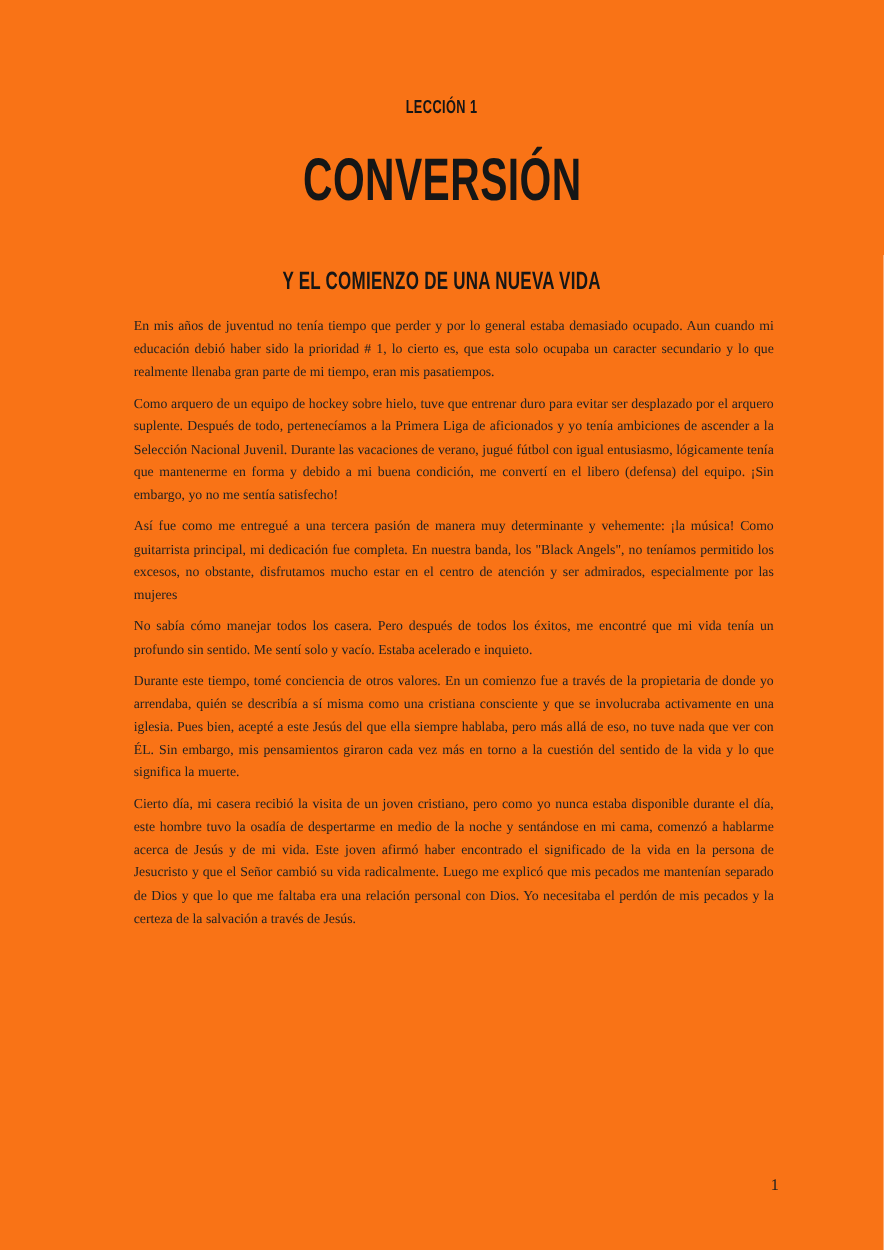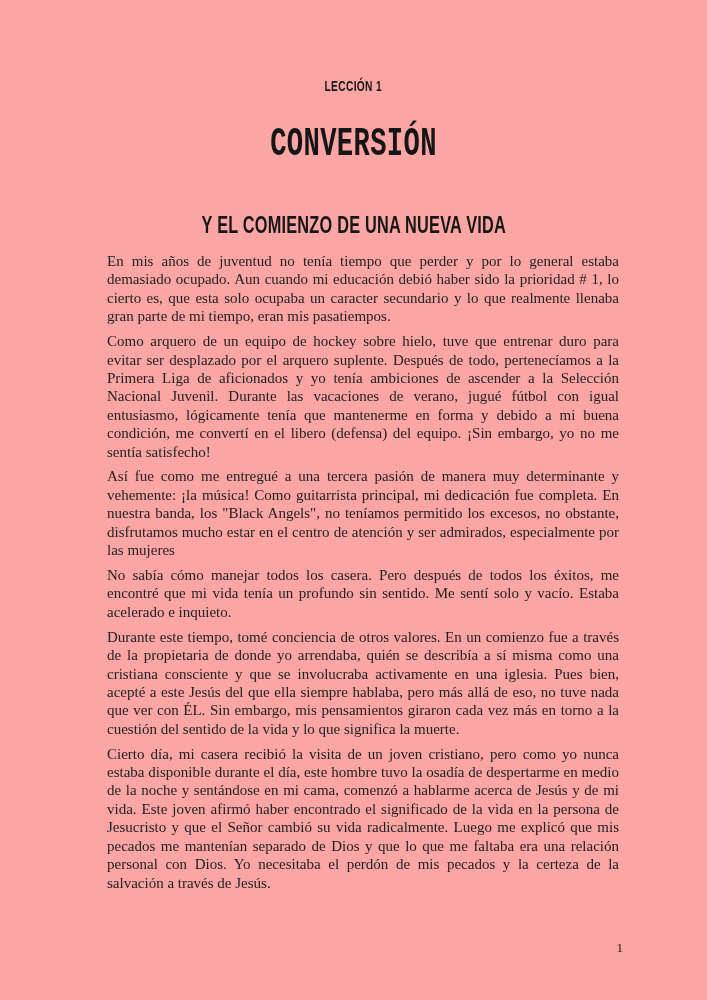--- a/index.html
+++ b/index.html
@@ -6,21 +6,21 @@
   html, body {
     margin: 0;
     padding: 0;
     background: #ffffff;
   }
   .page {
     position: relative;
     width: 707px;
     height: 1000px;
     margin: 0 auto;
-    background: #fca5a5;
+    background: #f97316;
     color: #1d1d1d;
     font-family: "Liberation Serif", "DejaVu Serif", serif;
     overflow: hidden;
     box-sizing: border-box;
   }
   
   .heading-block {
     text-align: center;
     font-family: "Liberation Sans", "DejaVu Sans", sans-serif;
     font-weight: 700;
@@ -33,44 +33,43 @@
     white-space: nowrap;
   }
   .lesson-label {
     padding-top: 77px;
     font-size: 15px;
     line-height: 18px;
     letter-spacing: 0.5px;
   }
   .doc-title {
     margin-top: 30px;
-    font-size: 40px;
+    font-size: 48px;
     line-height: 40px;
     letter-spacing: 0.5px;
-    font-family: Liberation Mono, monospace;
   }
   .doc-subtitle {
     margin-top: 46px;
-    font-size: 24px;
+    font-size: 20px;
     line-height: 28px;
     letter-spacing: 0.3px;
   }
   
   .intro {
     margin: 44px 84px 0 84px;
     font-weight: 700;
     font-size: 14.5px;
     line-height: 21.5px;
     text-align: left;
     color: #1a1a1a;
   }
   
   .body-text {
     margin: 13px 88px 0 107px;
-    font-size: 15px;
+    font-size: 11px;
     line-height: 18.4px;
     text-align: justify;
     color: #222222;
   }
   .body-text p {
     margin: 0 0 6.5px 0;
     padding: 0;
   }
   
   .page-number {

